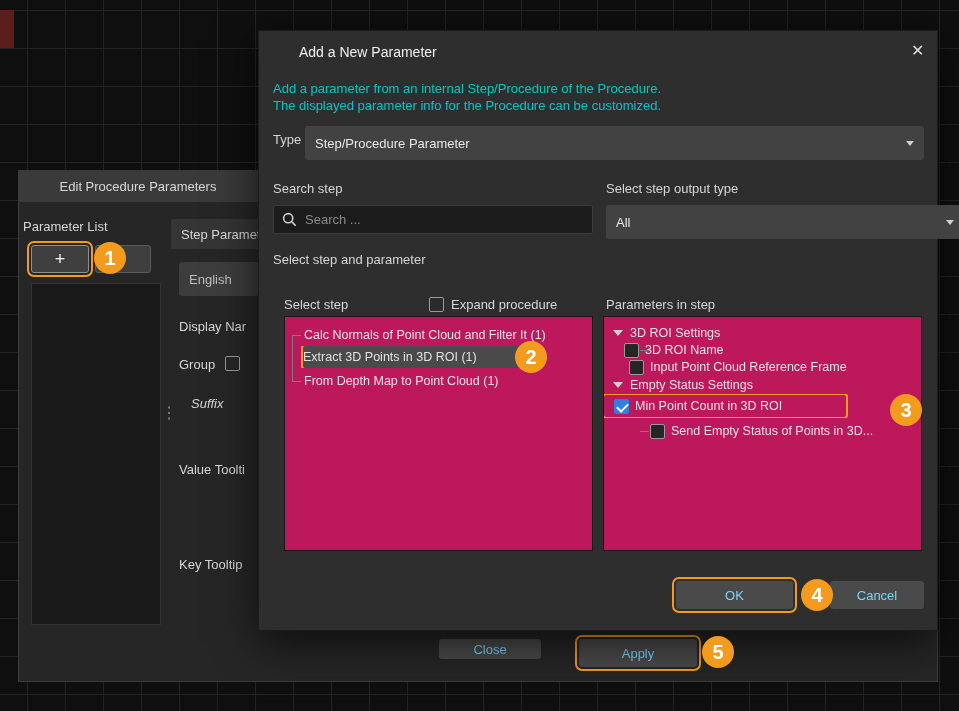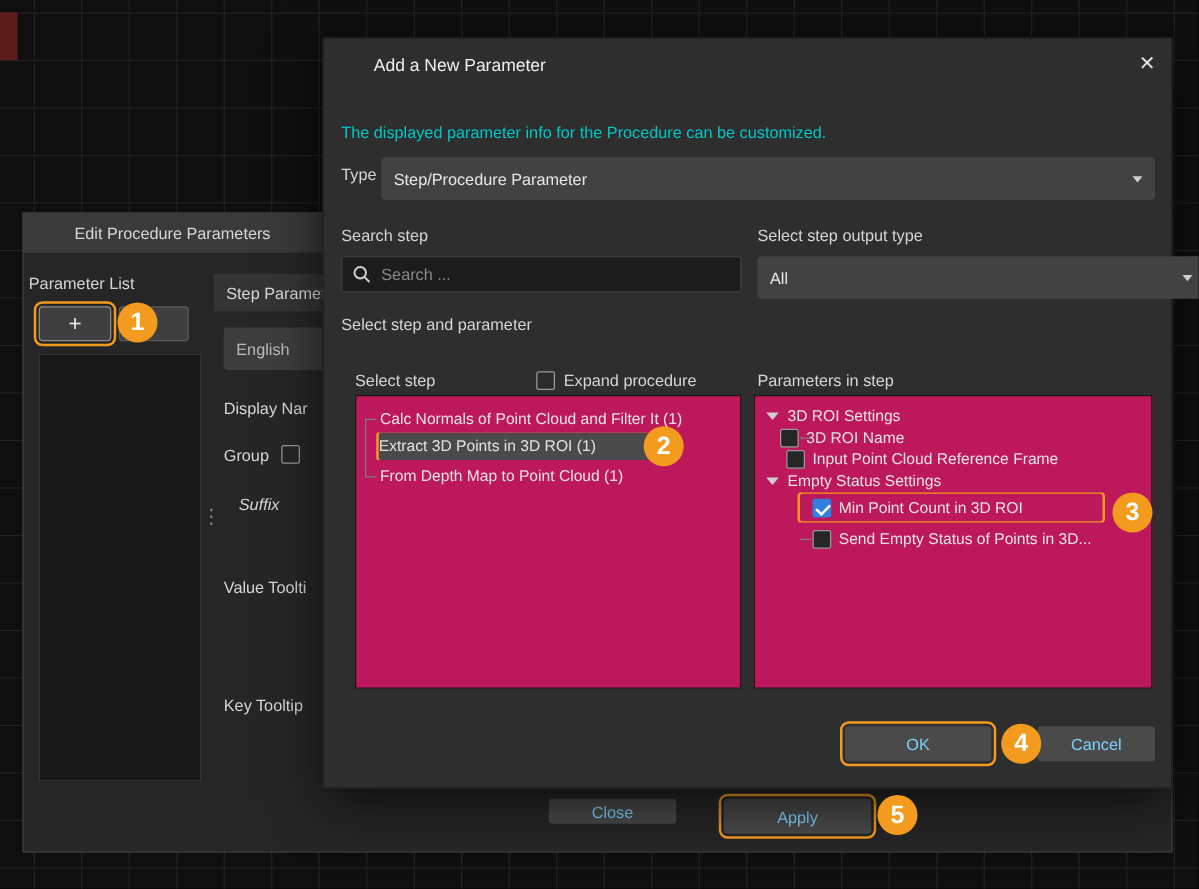--- a/index.html
+++ b/index.html
@@ -57,21 +57,21 @@
   .trow .tick { position:absolute; left:36px; top:50%; width:9px; height:1px; background:#7d7d7d; }
   .tcaret { width:0; height:0; border-left:5px solid transparent; border-right:5px solid transparent;
     border-top:6px solid #cfcfcf; margin-right:7px; flex:none; }
   .cb { width:15px; height:15px; border:1px solid #9a9a9a; border-radius:2px;
     background:#262626; flex:none; position:relative; display:inline-block; }
   .cb.checked { background:#2f7fe0; border-color:#2f7fe0; }
   .cb.checked::after { content:""; position:absolute; left:4px; top:1px; width:5px; height:9px;
     border:solid #fff; border-width:0 2px 2px 0; transform:rotate(45deg); }
   .cbl { margin-left:6px; }
   .hlbox { display:inline-flex; align-items:center; outline:2px solid #f29b1e;
-    border-radius:2px; height:22px; padding-left:10px; width:242px; margin-left:36px; overflow:hidden; }
+    border-radius:2px; height:22px; padding-left:10px; width:242px; overflow:hidden; }
   .ann { position:absolute; width:32px; height:32px; border-radius:50%; background:#f29b1e;
     color:#fff; font-size:20px; font-weight:bold; display:flex; align-items:center;
     justify-content:center; z-index:60; }
   .dots { color:#8a8a8a; font-size:16px; }
   .x { color:#e0e0e0; font-size:16px; }
 </style>
 </head>
 <body>
 
 <div id="screen">
@@ -113,20 +113,21 @@
     </button>
     <button class="abs btn hl-tight" style="left:560px;top:468px;width:118px;height:28px;">
       <span>Apply</span>
     </button>
   </div>
 
   <div class="abs" id="dialog">
     <div class="abs dlg-title" style="left:40px;top:13px;">Add a New Parameter</div>
     <div class="abs x" style="left:652px;top:10px;">✕</div>
 
+    <div class="abs cyan" style="left:14px;top:50px;">Add a parameter from an internal Step/Procedure of the Procedure.</div>
     <div class="abs cyan" style="left:14px;top:67px;">The displayed parameter info for the Procedure can be customized.</div>
 
     <div class="abs lbl" style="left:14px;top:101px;">Type</div>
     <div class="abs dd" style="left:46px;top:95px;width:619px;height:28px;">
       <span>Step/Procedure Parameter</span>
       <span class="caret"></span>
     </div>
 
     <div class="abs lbl" style="left:14px;top:150px;">Search step</div>
     <div class="abs lbl" style="left:347px;top:150px;">Select step output type</div>

